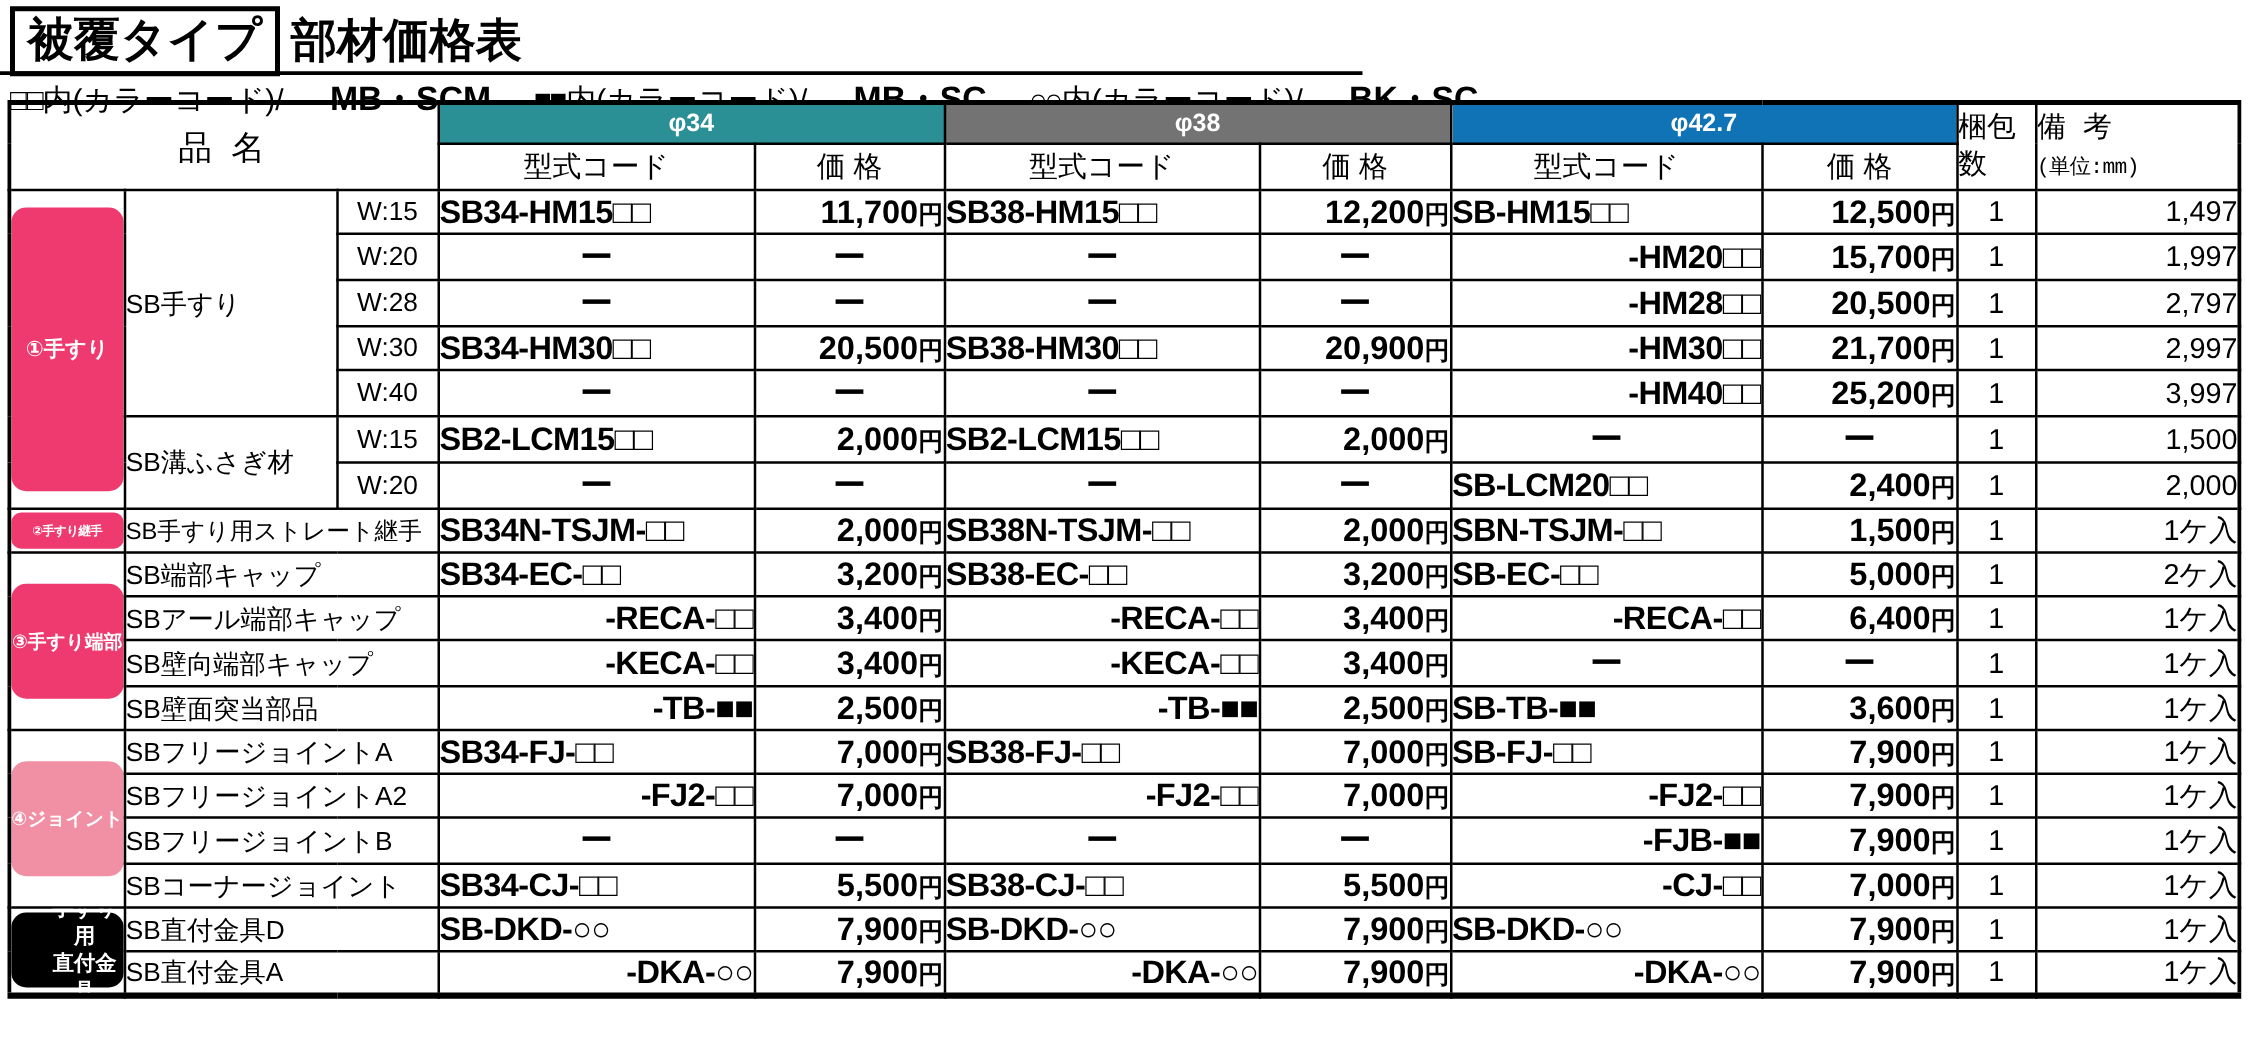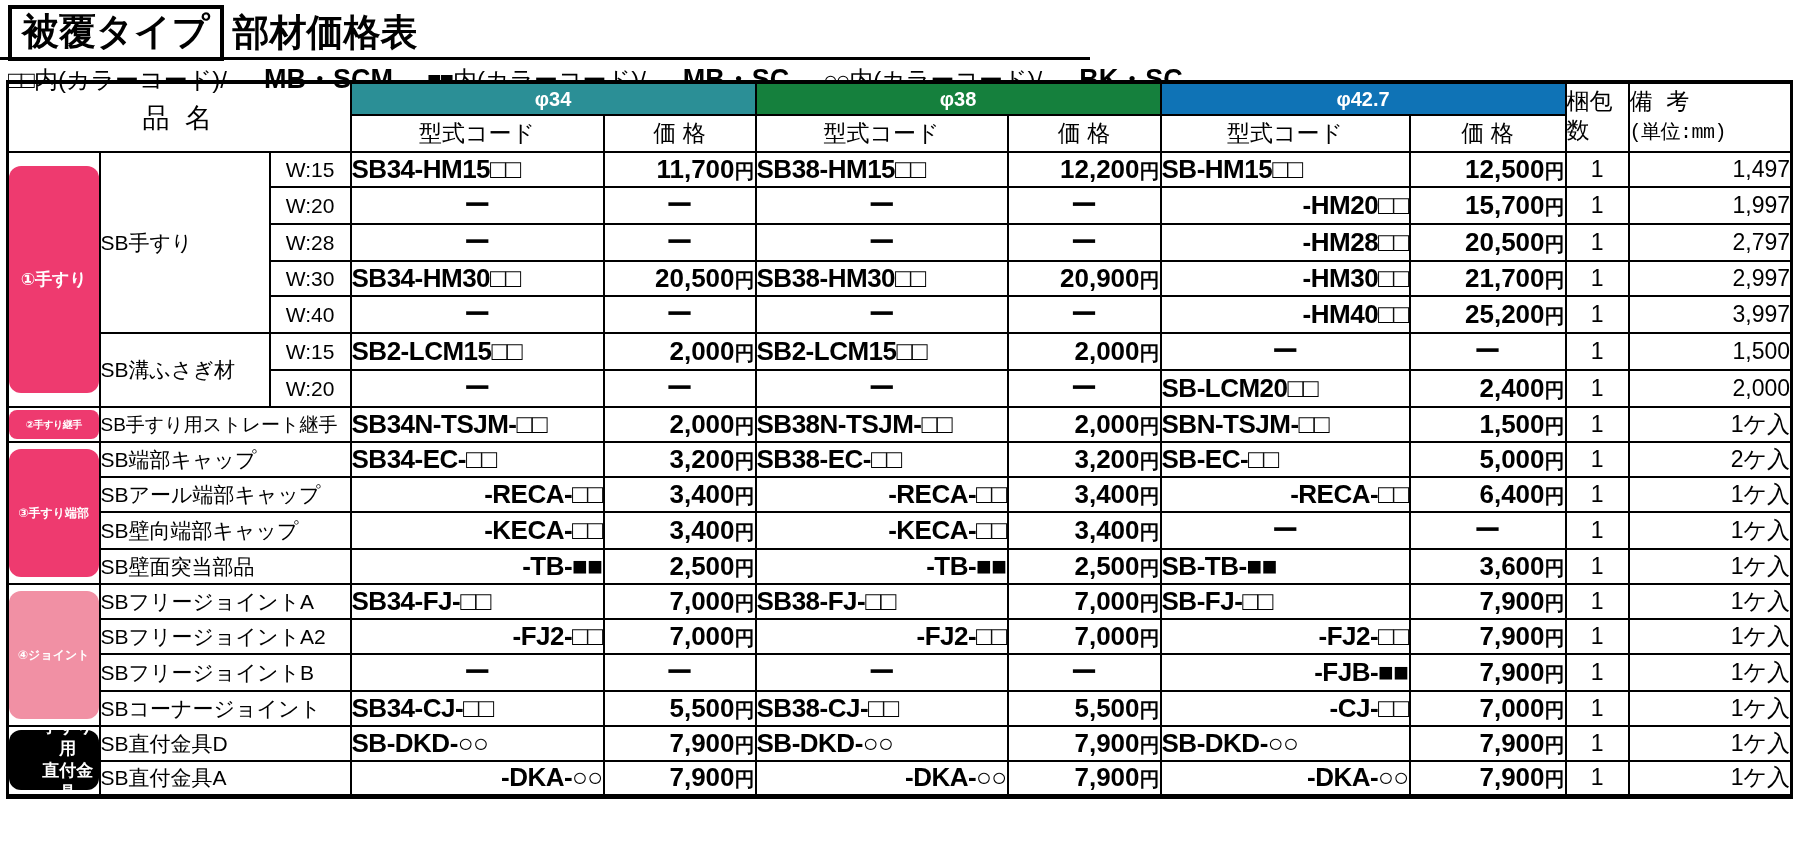--- a/index.html
+++ b/index.html
@@ -25,35 +25,35 @@
     position:absolute; left:6px; top:80px;
     border-collapse:collapse; table-layout:fixed; width:1784px;
     border:3px solid #000; border-top:4px solid #000; border-bottom:5px solid #000;
   }
   #t td { border:2px solid #000; padding:0; vertical-align:middle; overflow:hidden; }
   tr.band { height:33px; }
   tr.sub  { height:37px; }
   tr.d    { height:35px; }
   td.bd { text-align:center; color:#fff; font-size:20px; font-weight:bold; }
   td.teal  { background:#2b8f96; }
-  td.brown { background:#15803d; }
+  td.brown { background:#737373; }
   td.blue  { background:#0f73b6; }
   td.ws { border-left:3px solid #fff; }
   td.nh { text-align:center; font-size:27px; letter-spacing:4px; border-bottom:4px solid #000; }
   tr.sub td { text-align:center; font-size:23px; border-bottom:4px solid #000; }
   td.ph, td.noh { text-align:left; font-size:23px; line-height:1.22; border-bottom:4px solid #000;font-family:Liberation Mono, monospace; }
-  .noh .s2 { font-size:20px; letter-spacing:-0.5px;margin-top:13px; }
+  .noh .s2 { font-size:17px; letter-spacing:-0.5px;margin-top:13px; }
   
   td.g { padding:3px; border-bottom:4px solid #000; }
   .gbx { margin:auto; display:flex; flex-direction:column; align-items:center; justify-content:center;
          color:#fff; font-weight:bold; border-radius:12px; text-align:center; }
   .p1 { background:#ee3a6f; } .p2 { background:#f190a4; } .gy { background:#000000;padding-left:28px; }
   .h7 { height:227px; font-size:17px; }
   .h1 { height:29px; font-size:10px; border-radius:8px; letter-spacing:-0.5px; }
-  .h4 { height:128px; font-size:12px; }
+  .h4 { height:92px; font-size:15px; }
   .h2 { height:60px; font-size:17px; line-height:1.3; }
   
   td.n { font-size:21px; padding-left:10px; }
   td.n.tight { font-size:19px; padding-left:8px; }
   td.bsep { border-bottom:4px solid #000; }
   td.w { text-align:center; font-size:21px; }
   td.cd { font-weight:bold; font-size:26px; letter-spacing:-0.5px; white-space:nowrap; }
   .cd.l  { padding-left:8px; }
   .cd.r  { text-align:right; padding-right:12px; }
   .cd.r2 { text-align:right; padding-right:66px; }

